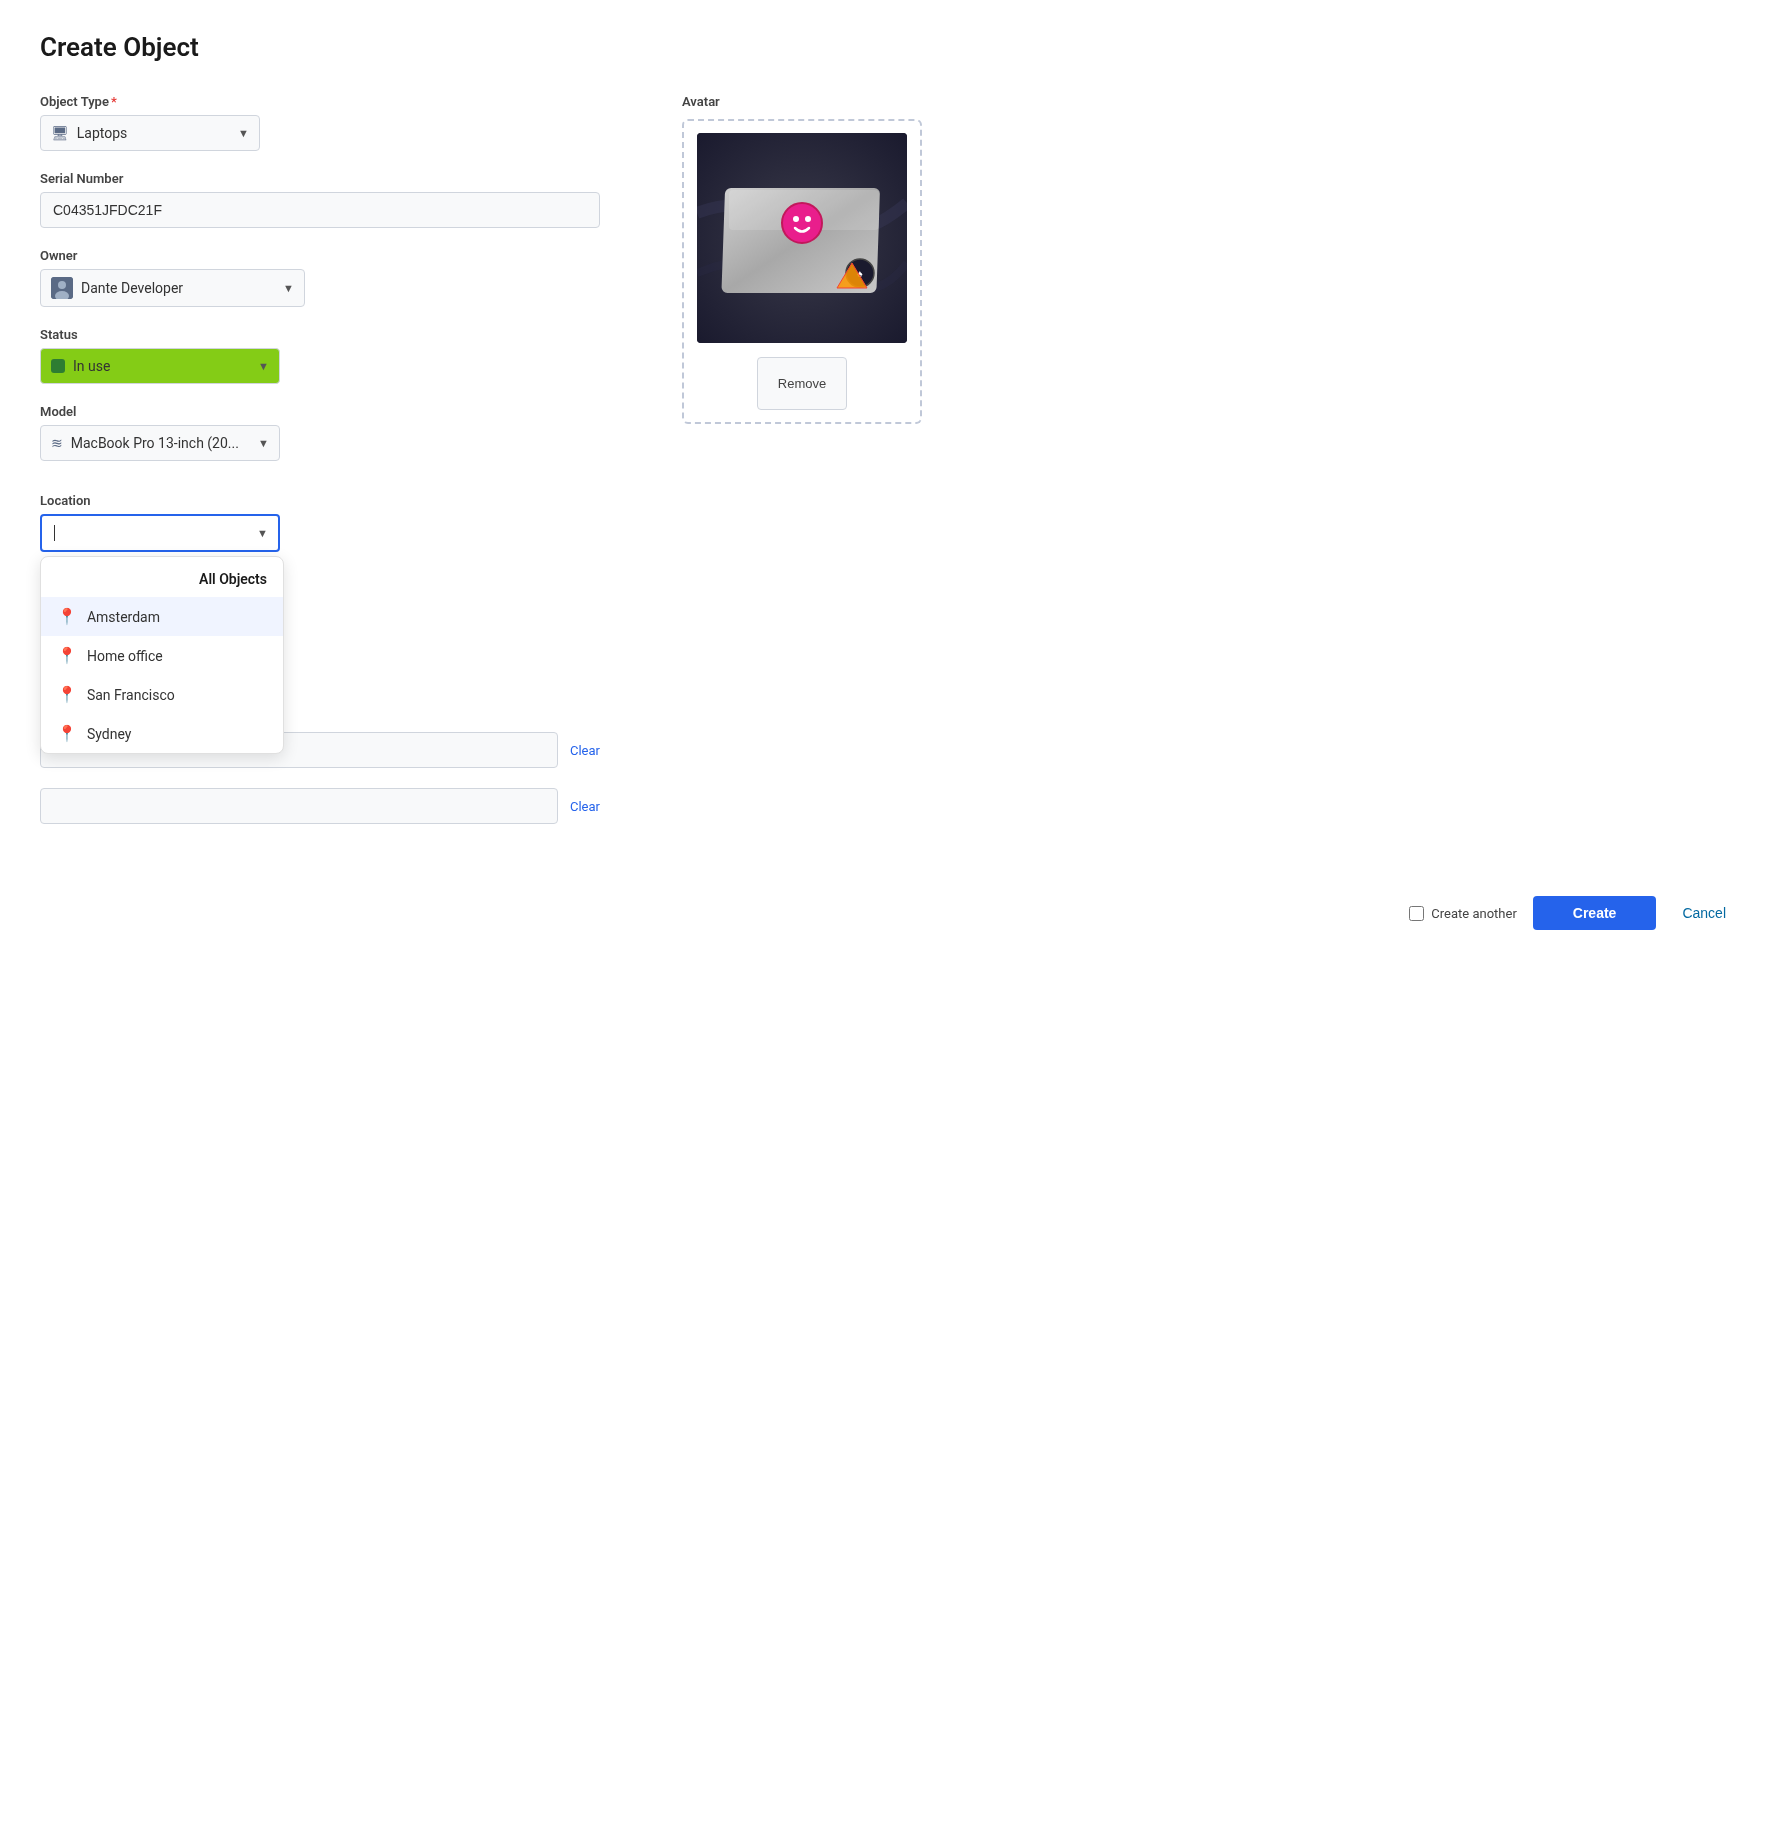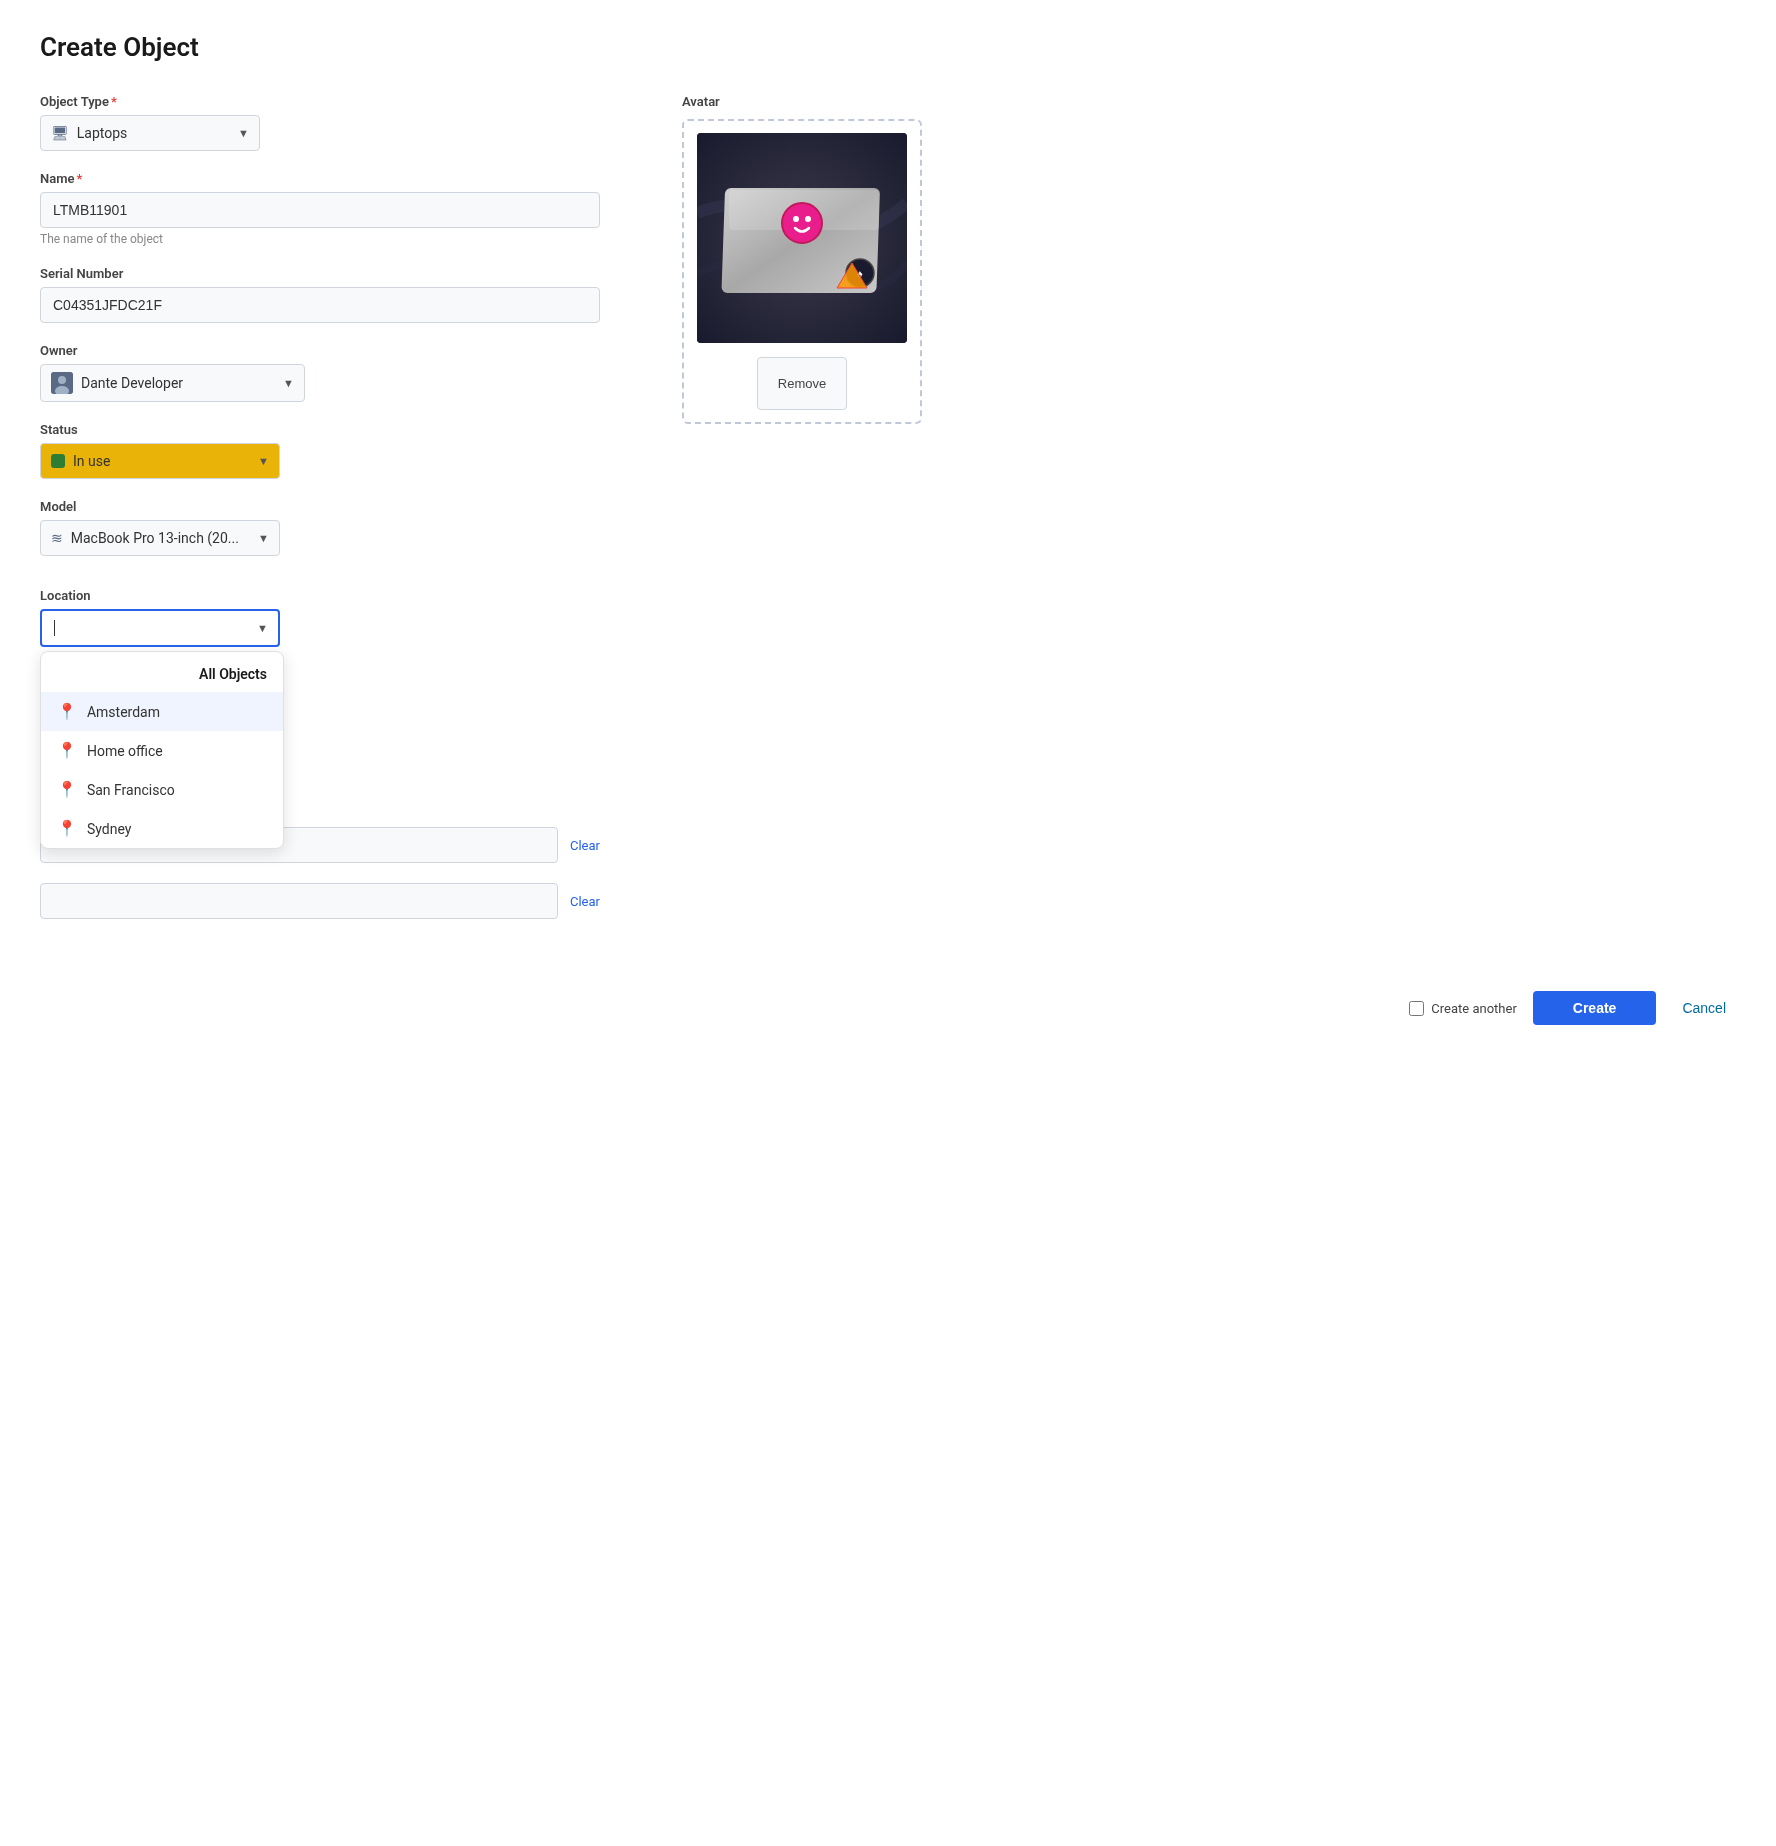--- a/index.html
+++ b/index.html
@@ -124,21 +124,21 @@
 
     .status-select-display {
       display: flex;
       align-items: center;
       gap: 8px;
       padding: 9px 36px 9px 10px;
       border: 1px solid #d0d5dd;
       border-radius: 4px;
       font-size: 14px;
       color: #333;
-      background: #eab308;
+      background: #84cc16;
       cursor: pointer;
       width: 240px;
       position: relative;
     }
 
     .status-dot {
       width: 14px;
       height: 14px;
       border-radius: 3px;
       background: #2e7d32;
@@ -381,27 +381,20 @@
       </label>
       <div class="select-container">
         <div class="select-with-icon">
           <span class="laptop-icon">🖥</span>
           <span>Laptops</span>
           <span class="chevron-icon">▼</span>
         </div>
       </div>
     </div>
 
-    <div class="form-group">
-      <label class="form-label">
-        <span>Name</span><span class="required-star">*</span>
-      </label>
-      <input type="text" class="form-input" value="LTMB11901" style="">
-      <div class="input-hint">The name of the object</div>
-    </div>
 
     <div class="form-group">
       <label class="form-label">Serial Number</label>
       <input type="text" class="form-input" value="C04351JFDC21F" style="">
     </div>
 
     <div class="form-group">
       <label class="form-label">Owner</label>
       <div class="select-container owner-select-wrapper">
         <div class="owner-select-display">

